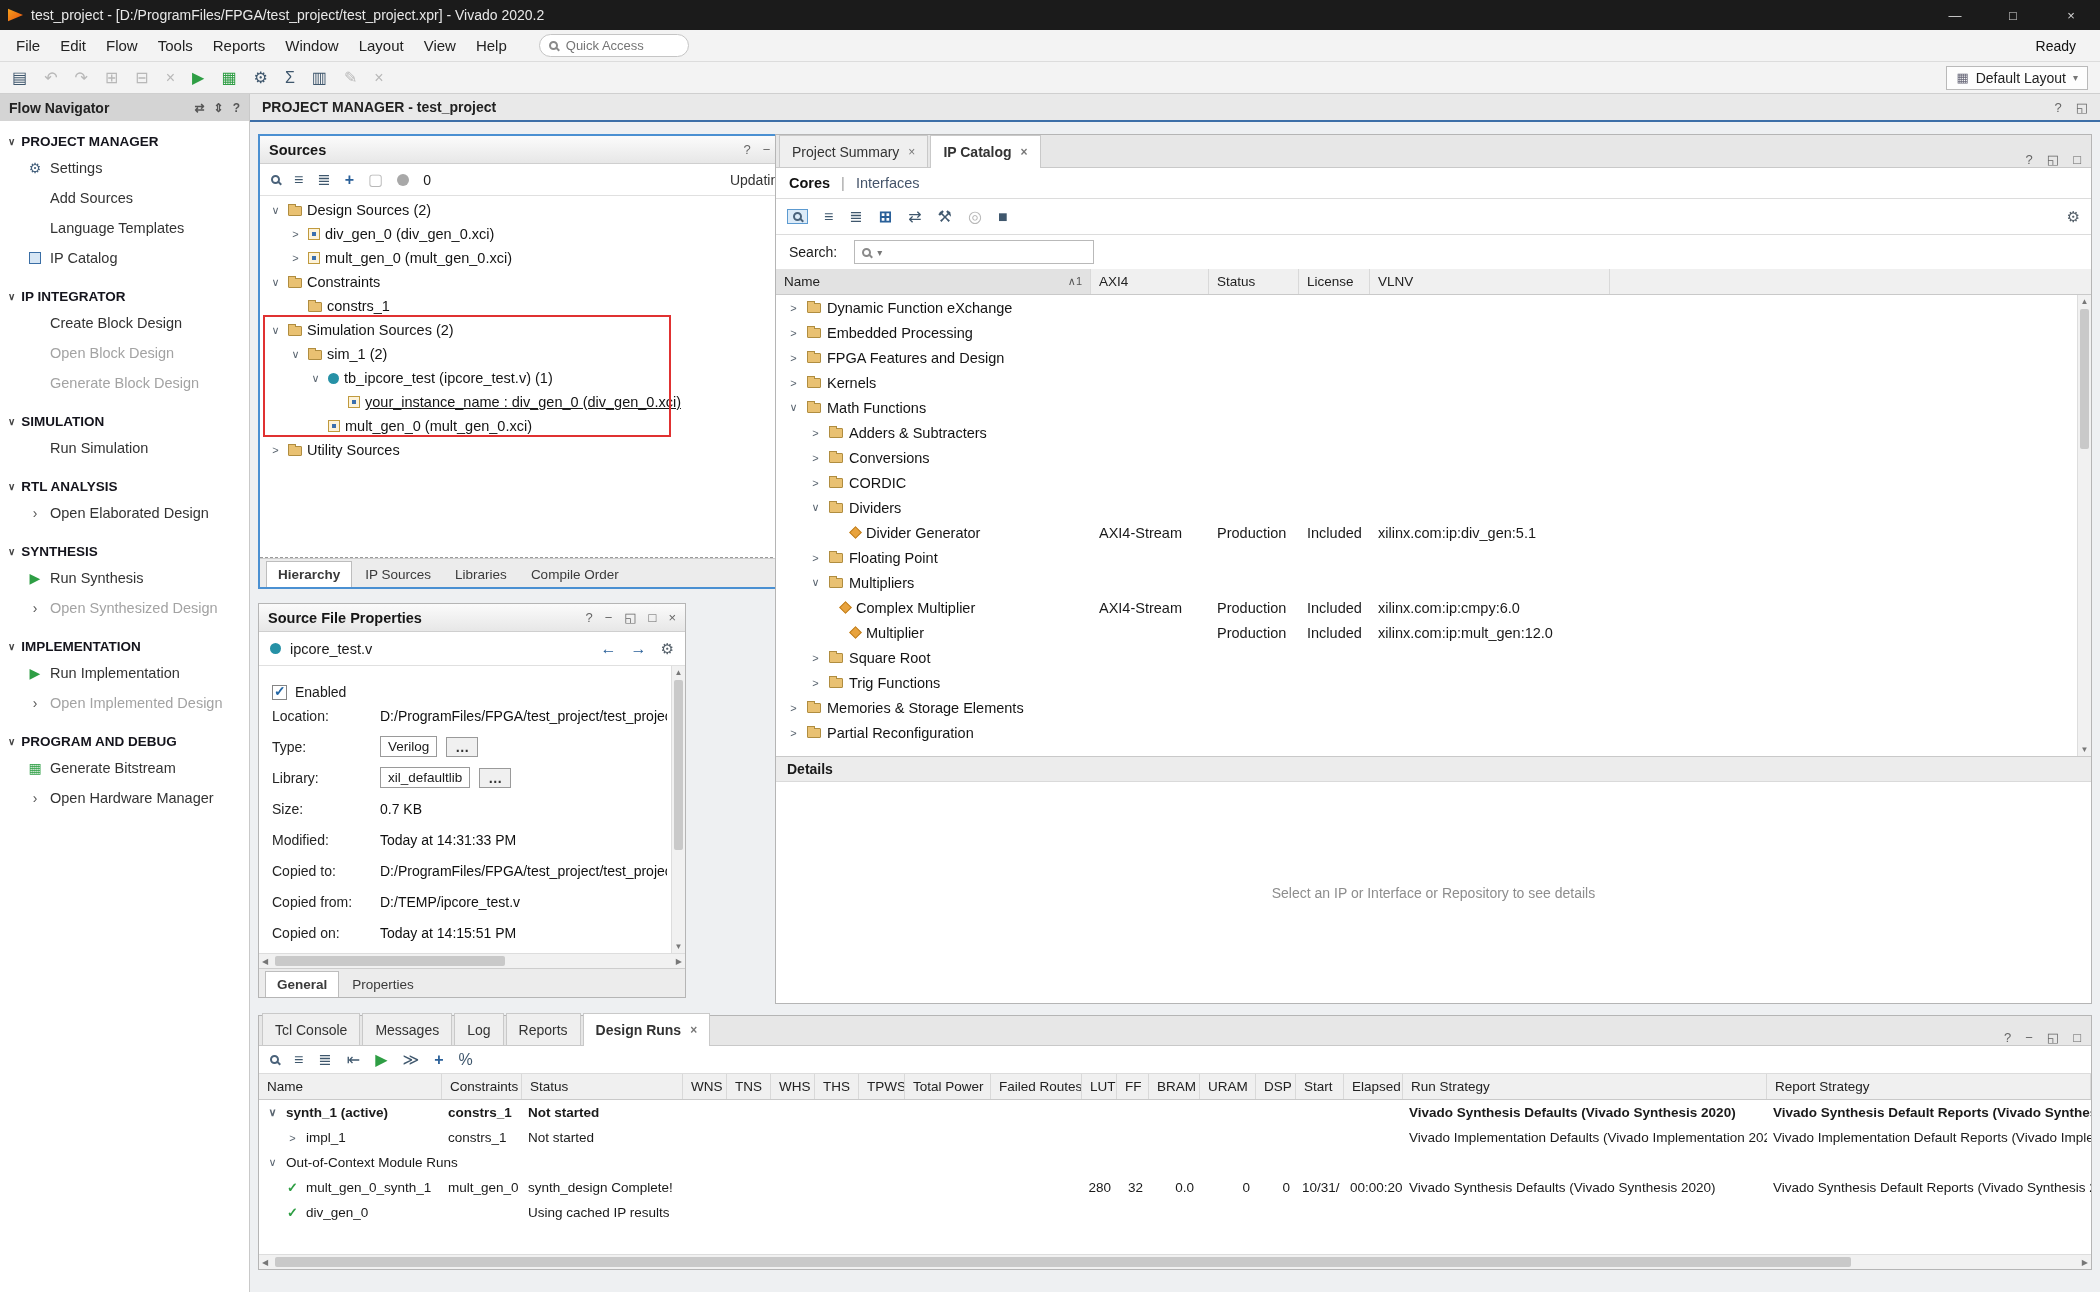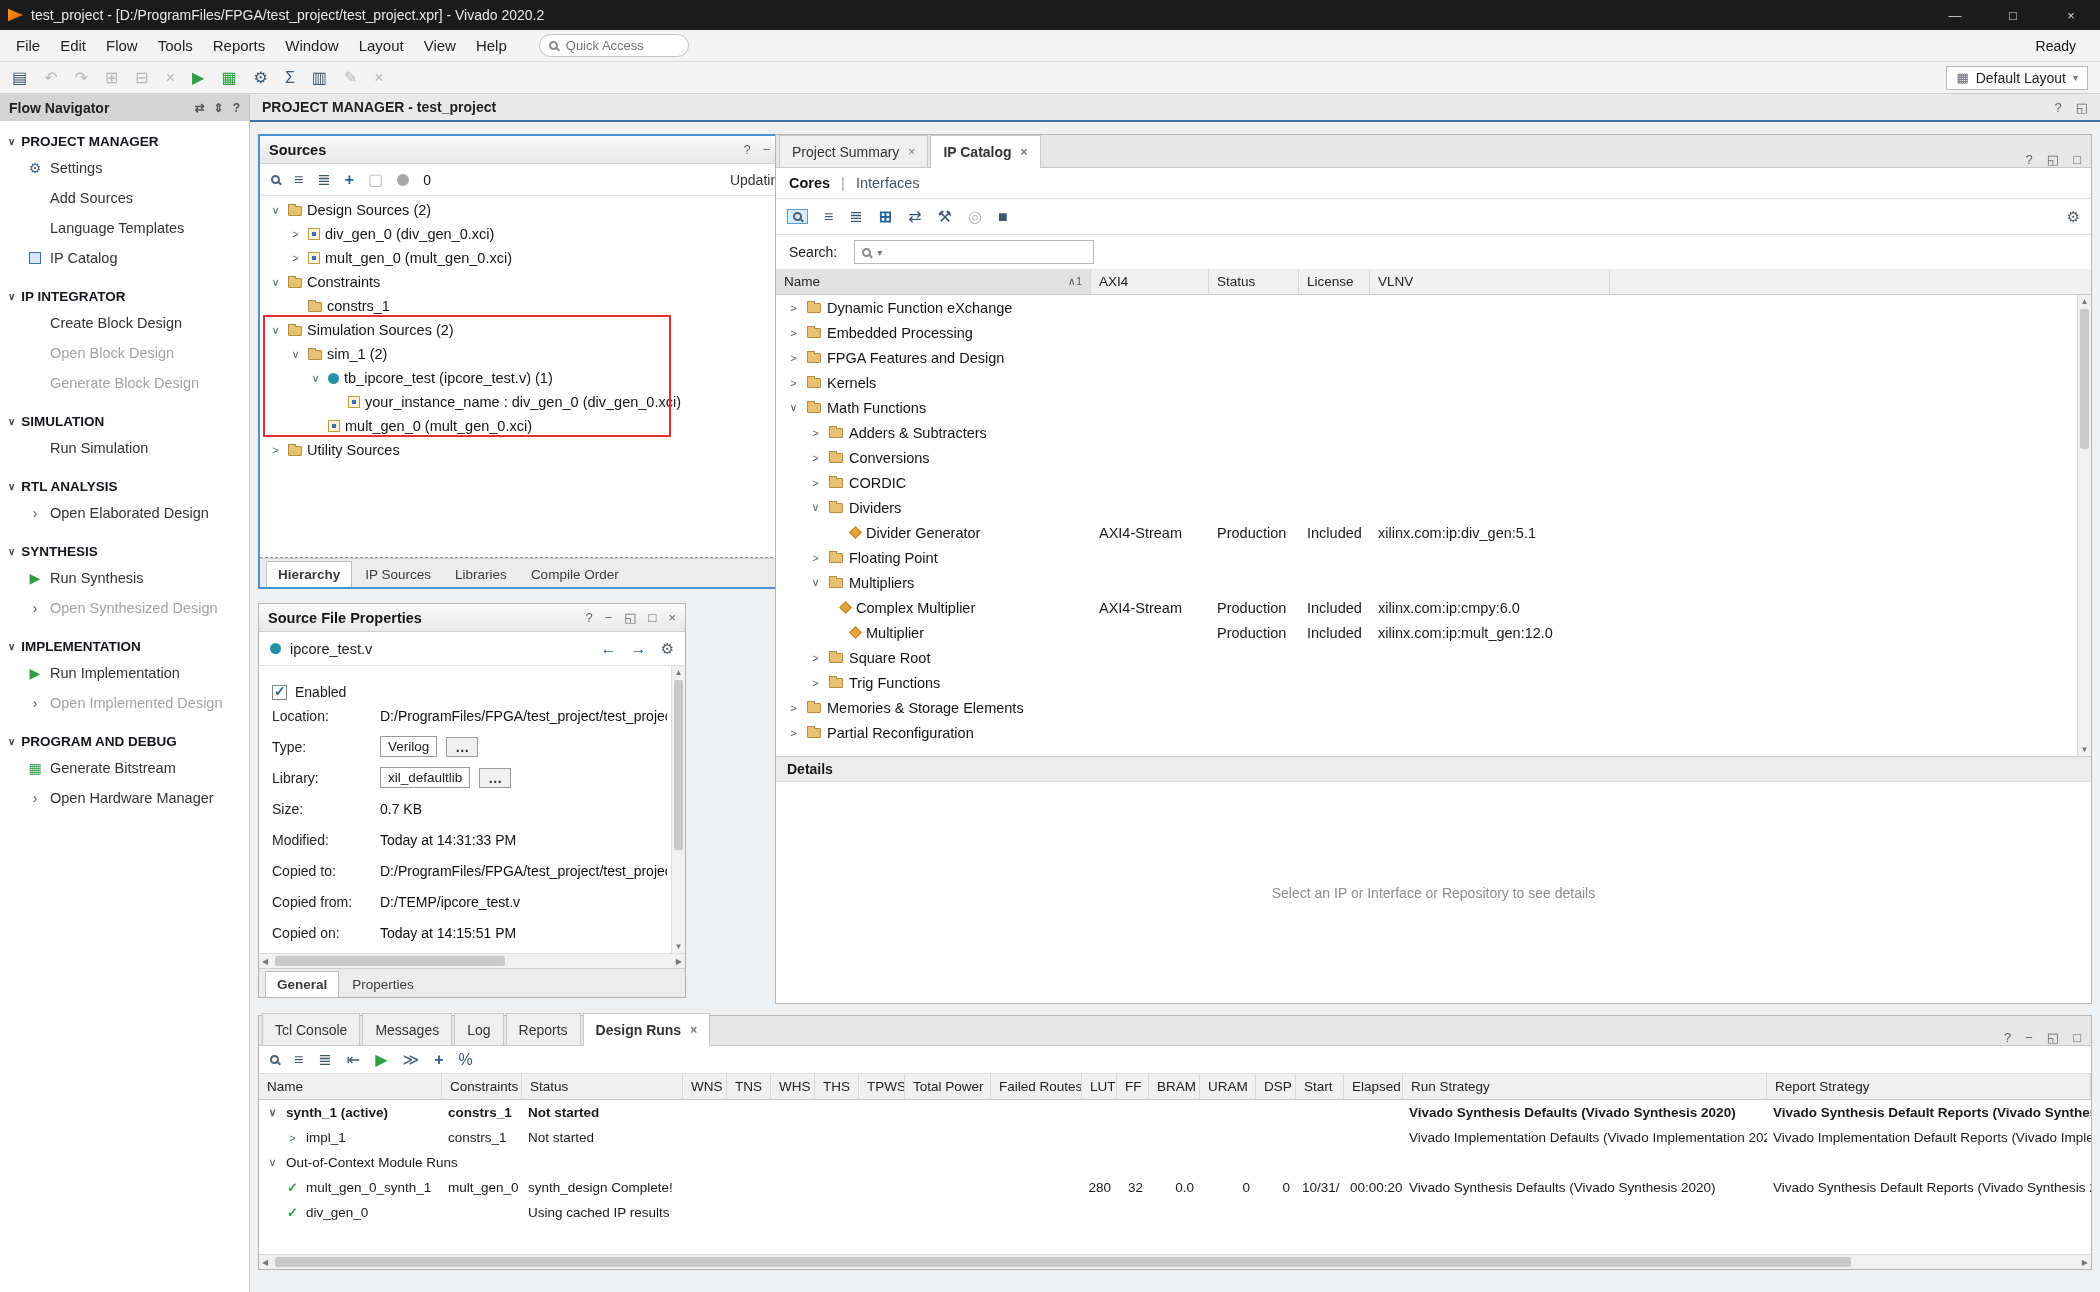--- a/index.html
+++ b/index.html
@@ -395,21 +395,21 @@
               <div class="tree-row" style="padding-left: 28px;">
                 <span class="chev">∨</span>
                 <span class="i-folder"></span>
                 <span class="tree-label">sim_1 (2)</span>
               </div>
               <div class="tree-row" style="padding-left: 48px;">
                 <span class="chev">∨</span>
                 <span class="i-module"></span>
                 <span class="tree-label">tb_ipcore_test (ipcore_test.v) (1)</span>
               </div>
-              <div class="tree-row" style="padding-left: 68px;">
+              <div class="tree-row" style="padding-left: 68px; text-decoration: underline;">
                 <span class="chev"></span>
                 <span class="i-ip"></span>
                 <span class="tree-label">your_instance_name : div_gen_0 (div_gen_0.xci)</span>
               </div>
               <div class="tree-row" style="padding-left: 48px;">
                 <span class="chev"></span>
                 <span class="i-ip"></span>
                 <span class="tree-label">mult_gen_0 (mult_gen_0.xci)</span>
               </div>
               <div class="tree-row" style="padding-left: 8px;">

